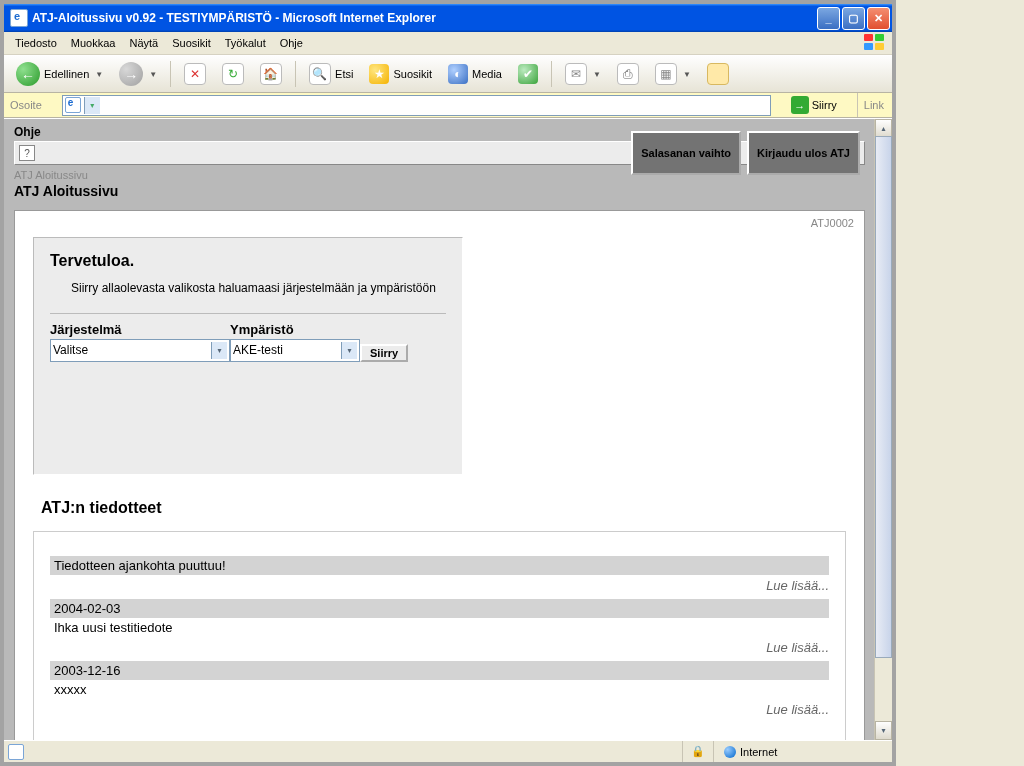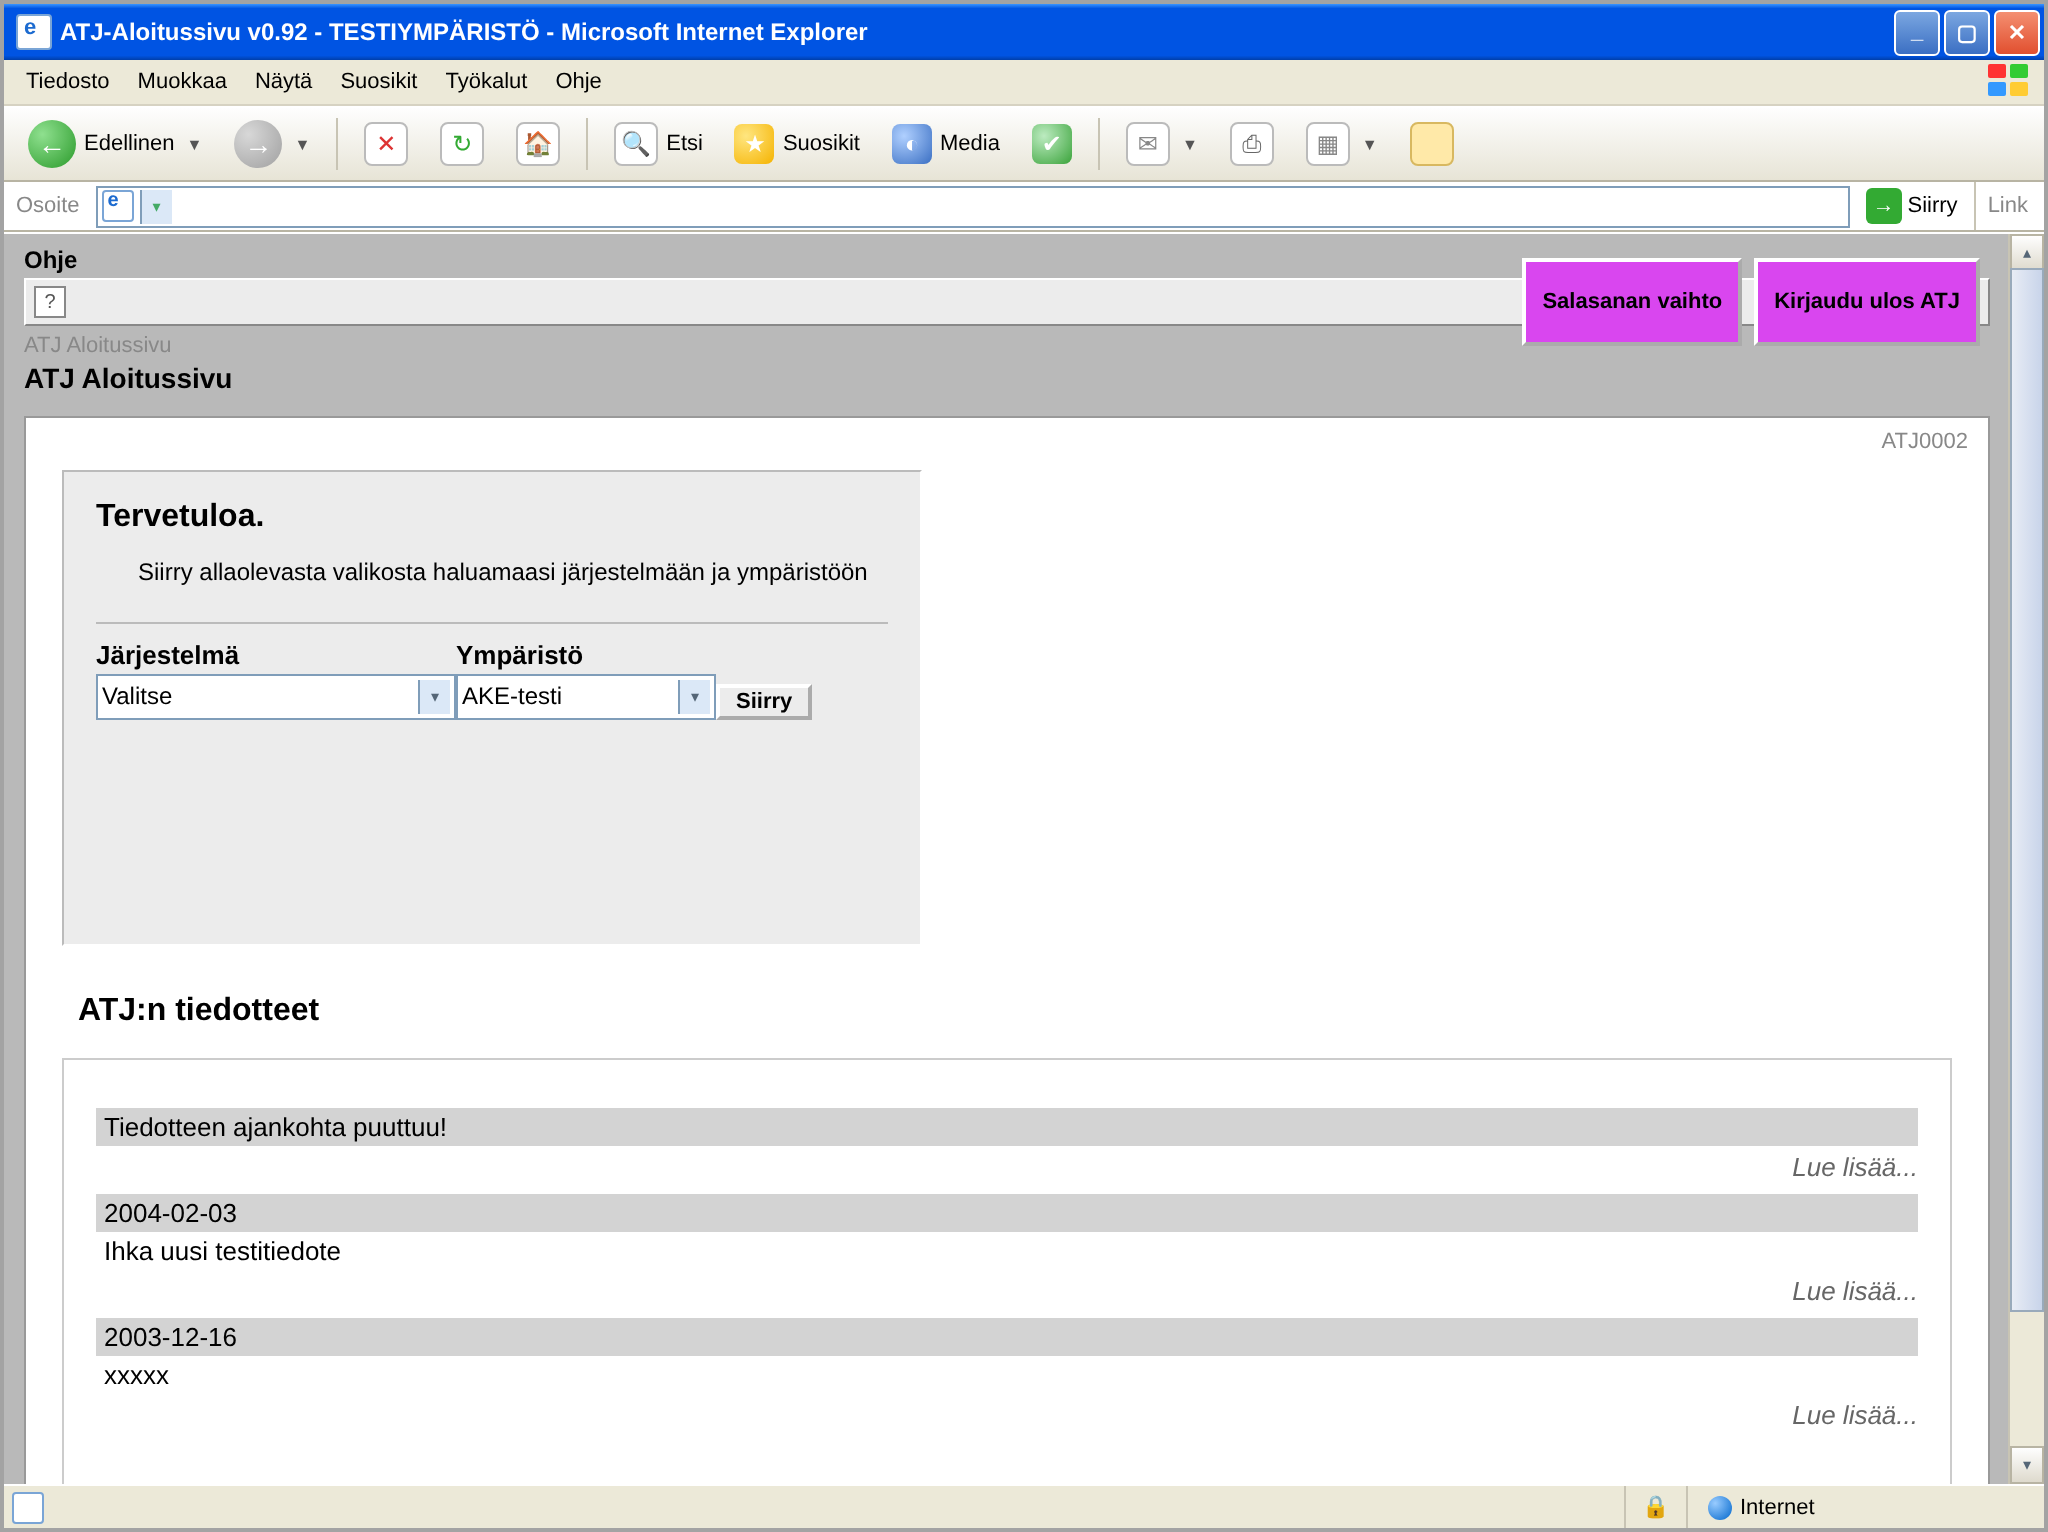--- a/index.html
+++ b/index.html
@@ -1,16 +1,16 @@
 <!DOCTYPE html>
 <html><head>
 <meta charset="utf-8">
 <style>
   html,body{margin:0;padding:0;font-family:Tahoma,Arial,sans-serif;font-size:11px;background:#ece9d8;}
-  .window{width:1024px;height:766px;display:flex;flex-direction:column;border:2px solid #a3a3a3;box-sizing:border-box;background:#ece9d8;}
+  .window{width:896px;height:766px;display:flex;flex-direction:column;border:4px solid #a3a3a3;box-sizing:border-box;background:#ece9d8;}
   
   .titlebar{height:28px;background:linear-gradient(to bottom,#3a95ff 0%,#0054e3 8%,#0054e3 92%,#003fab 100%);display:flex;align-items:center;color:#fff;padding:0 2px 0 6px;}
   .titlebar .icon{width:16px;height:16px;margin-right:4px;background:#fff;border:1px solid #7aa5d6;border-radius:2px;position:relative;}
   .titlebar .icon:before{content:"e";color:#1c6bd0;font-weight:bold;font-size:11px;position:absolute;left:3px;top:0;}
   .titlebar .title{flex:1;font-size:12px;font-weight:bold;white-space:nowrap;overflow:hidden;}
   .winbtns{display:flex;gap:2px;}
   .winbtn{width:21px;height:21px;border:1px solid #fff;border-radius:3px;background:linear-gradient(to bottom,#7ba7e1,#3b6fc3);display:flex;align-items:center;justify-content:center;color:#fff;font-weight:bold;font-family:Arial;font-size:11px;}
   .winbtn.close{background:linear-gradient(to bottom,#f48f71,#e14f2f);}
   
   .menubar{height:22px;background:#ece9d8;display:flex;align-items:center;padding:0 4px;border-bottom:1px solid #d6d2c2;}
@@ -33,41 +33,41 @@
   .fav .ticon{background:radial-gradient(circle at 30% 30%,#ffe680,#f5b301);}
   .media .ticon{background:radial-gradient(circle at 30% 30%,#b0d0ff,#3a6fc3);}
   .hist .ticon{background:radial-gradient(circle at 30% 30%,#bcebc0,#3aa33a);}
   .mail .ticon{background:#fff;border:1px solid #bbb;color:#888;}
   .print .ticon{background:#fff;border:1px solid #bbb;color:#666;}
   .edit .ticon{background:#fff;border:1px solid #bbb;color:#888;}
   .folder .ticon{background:#ffe9a8;border:1px solid #d8b860;}
   .sep{width:1px;height:26px;background:#c8c4b4;margin:0 3px;}
   .dd{font-size:8px;color:#555;margin-left:2px;}
   
-  .addrbar{height:24px;background:#ffffff;border-bottom:1px solid #b8b4a3;display:flex;align-items:center;padding:0 2px;gap:4px;}
+  .addrbar{height:24px;background:#fef9c3;border-bottom:1px solid #b8b4a3;display:flex;align-items:center;padding:0 2px;gap:16px;}
   .addrlabel{color:#888;padding:0 4px;}
   .addrfield{flex:1;height:19px;background:#fff;border:1px solid #7f9db9;display:flex;align-items:center;padding:0 2px;gap:3px;}
   .addrfield .pi{width:14px;height:14px;background:#fff;border:1px solid #7aa5d6;border-radius:2px;position:relative;}
   .addrfield .pi:before{content:"e";color:#1c6bd0;font-weight:bold;font-size:10px;position:absolute;left:2px;top:-1px;}
   .addrfield input{flex:1;border:none;outline:none;font-family:Tahoma;font-size:11px;height:16px;}
   .addrdd{width:15px;height:17px;background:#dbe8f7;border-left:1px solid #7f9db9;display:flex;align-items:center;justify-content:center;font-size:8px;color:#4a6;}
   .gobtn{display:flex;align-items:center;gap:3px;padding:1px 4px;}
   .goicon{width:18px;height:18px;background:#3a3;border-radius:3px;display:flex;align-items:center;justify-content:center;color:#fff;font-size:11px;}
   .links{color:#888;padding:0 6px;border-left:1px solid #c8c4b4;height:100%;display:flex;align-items:center;}
   
   .viewport{flex:1;background:#b9b9b9;border-top:1px solid #fff;position:relative;overflow:hidden;}
   .vscroll{position:absolute;right:0;top:0;bottom:0;width:17px;background:#ece9d8;border-left:1px solid #c8c4b4;}
   .sbtn{height:17px;background:linear-gradient(to bottom,#fefefe,#dedacd);border:1px solid #b8b4a3;font-size:8px;color:#567;display:flex;align-items:center;justify-content:center;}
   .sthumb{position:absolute;left:0;right:0;background:linear-gradient(to right,#e8ecf5,#c8d4ea);border:1px solid #9ab;}
   .page{position:absolute;left:0;right:17px;top:0;bottom:0;overflow:hidden;}
   .apptop{background:#b9b9b9;padding:6px 10px 3px 10px;}
   .ohje{font-weight:bold;color:#000;font-size:12px;}
   .toolbar2{background:#ececec;border:1px solid #888;border-left-color:#fff;border-top-color:#fff;height:22px;display:flex;align-items:center;padding:0 4px;margin-top:2px;}
   .helpbox{width:14px;height:14px;border:1px solid #888;background:#fff;display:flex;align-items:center;justify-content:center;font-size:10px;color:#555;margin-right:auto;}
-  .sysbtn{background:#d946ef;border:2px outset #fff;padding:14px 8px;font-size:11px;font-weight:bold;margin-left:6px;cursor:default;}
+  .sysbtn{background:#737373;border:2px outset #fff;padding:14px 8px;font-size:11px;font-weight:bold;margin-left:6px;cursor:default;}
   .crumb{color:#888;font-size:11px;margin:4px 0 2px 0;}
   .pagetitle{font-weight:bold;font-size:14px;color:#000;margin-bottom:8px;}
   .canvas{background:#ffffff;margin:0 10px;border:1px solid #999;min-height:520px;position:relative;padding:26px 18px 18px 18px;box-sizing:border-box;display:flex;gap:24px;flex-direction:column;}
   .pagecode{position:absolute;right:10px;top:6px;color:#888;font-size:11px;}
   .panel{border:1px solid #bbb;border-right-color:#fff;border-bottom-color:#fff;background:#ececec;padding:14px 16px 60px 16px;box-sizing:border-box;}
   .panel.left{width:430px;height:238px;}
   .panel-title{font-size:16px;font-weight:bold;margin-bottom:10px;}
   .panel-text{font-size:12px;line-height:1.4;margin-bottom:16px;margin-left:21px;}
   .row{display:flex;align-items:flex-end;border-top:1px solid #bbb;padding-top:8px;}
   .fld{display:flex;flex-direction:column;gap:2px;}

